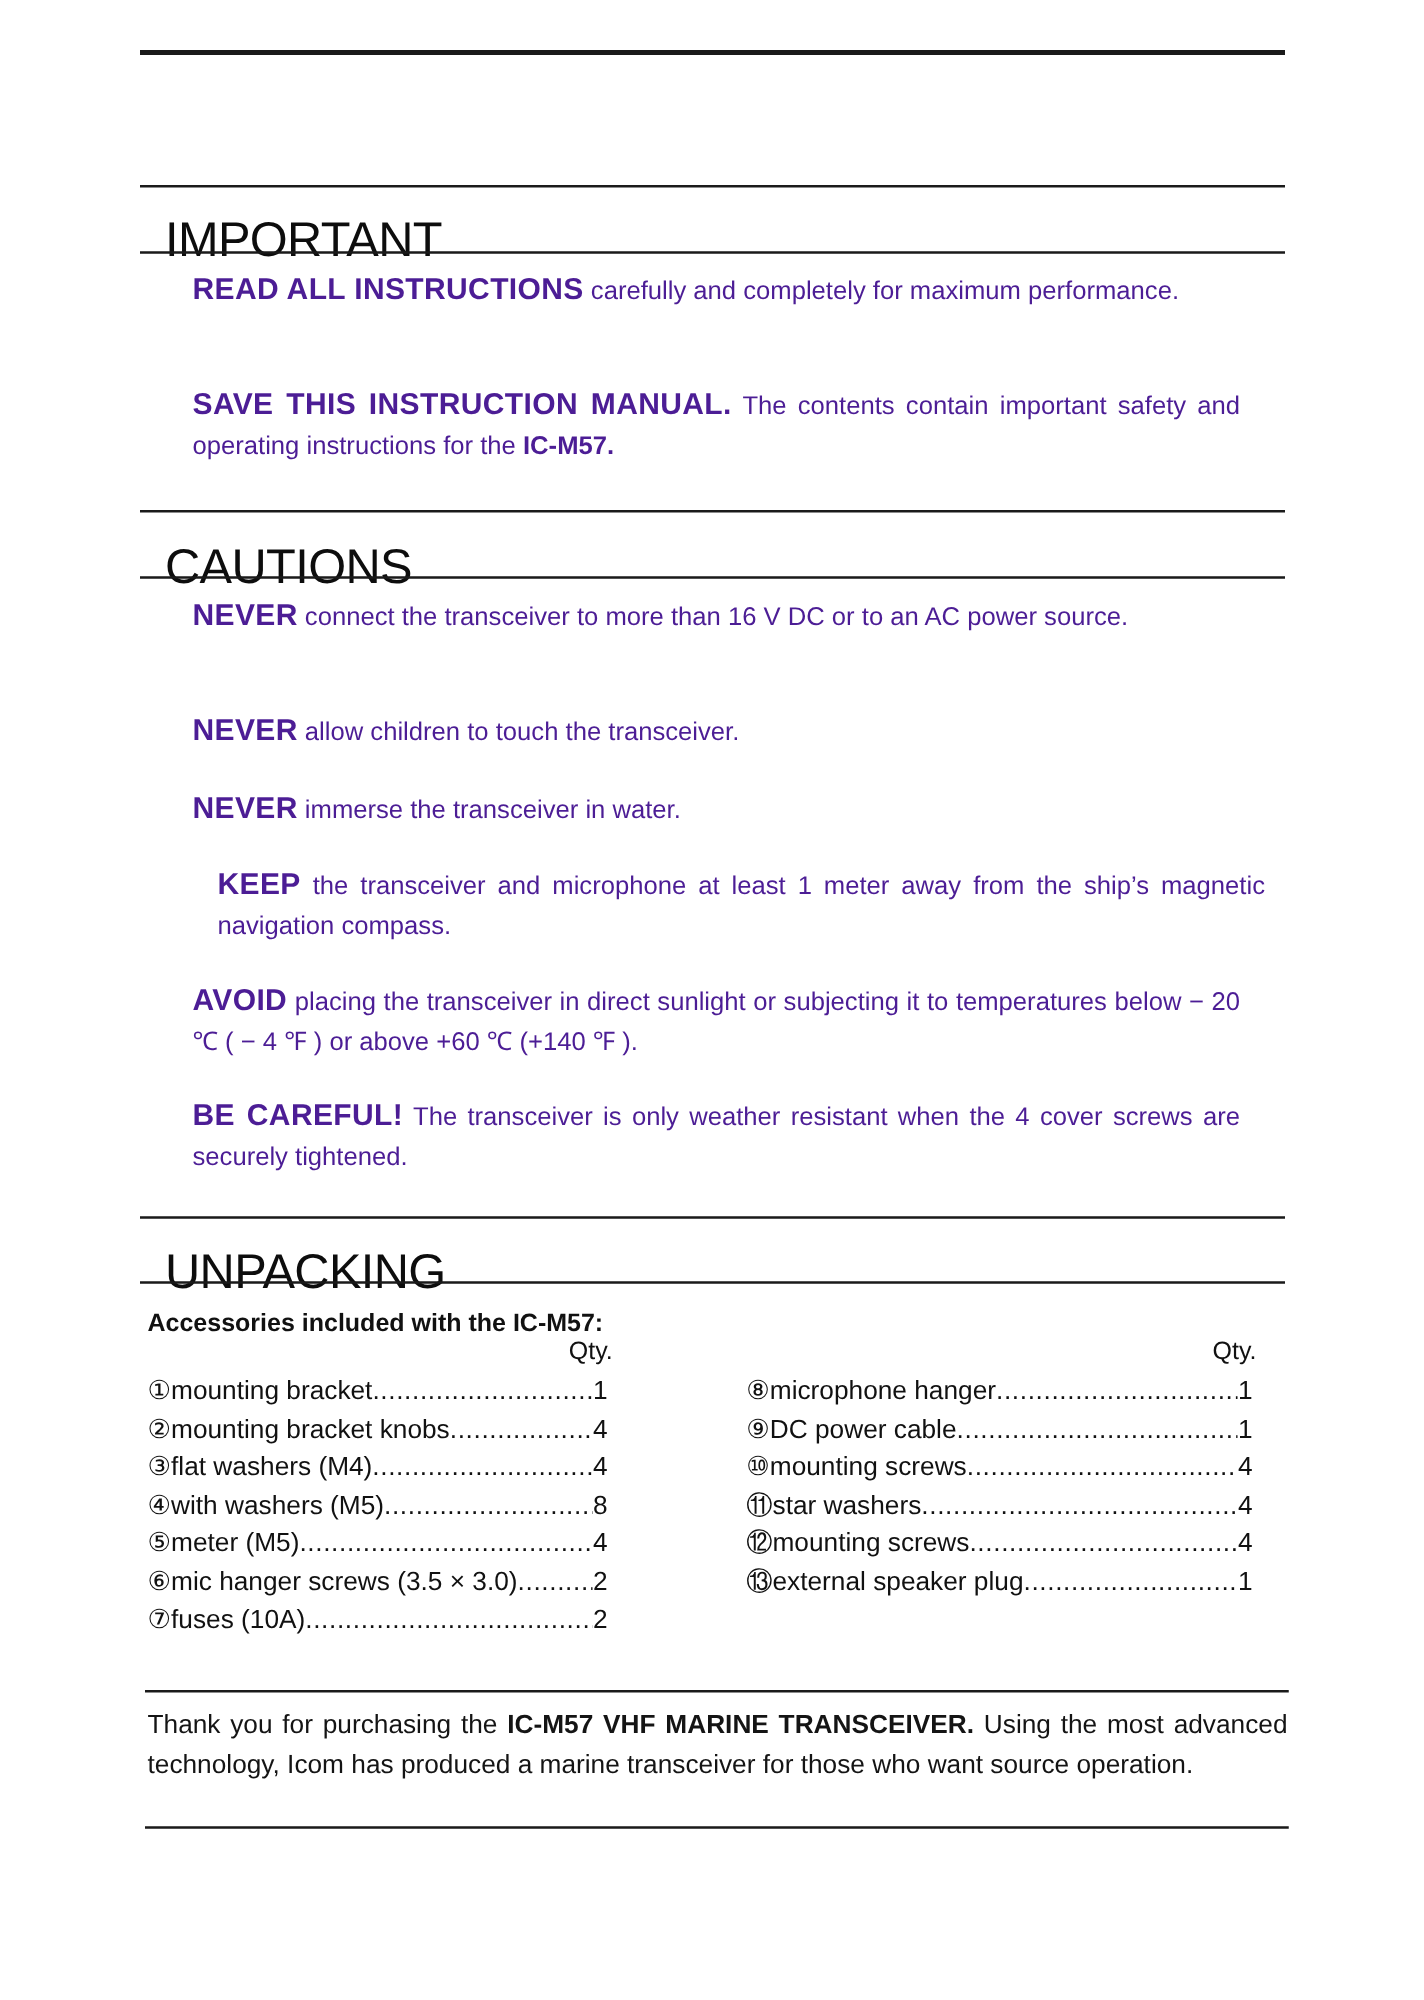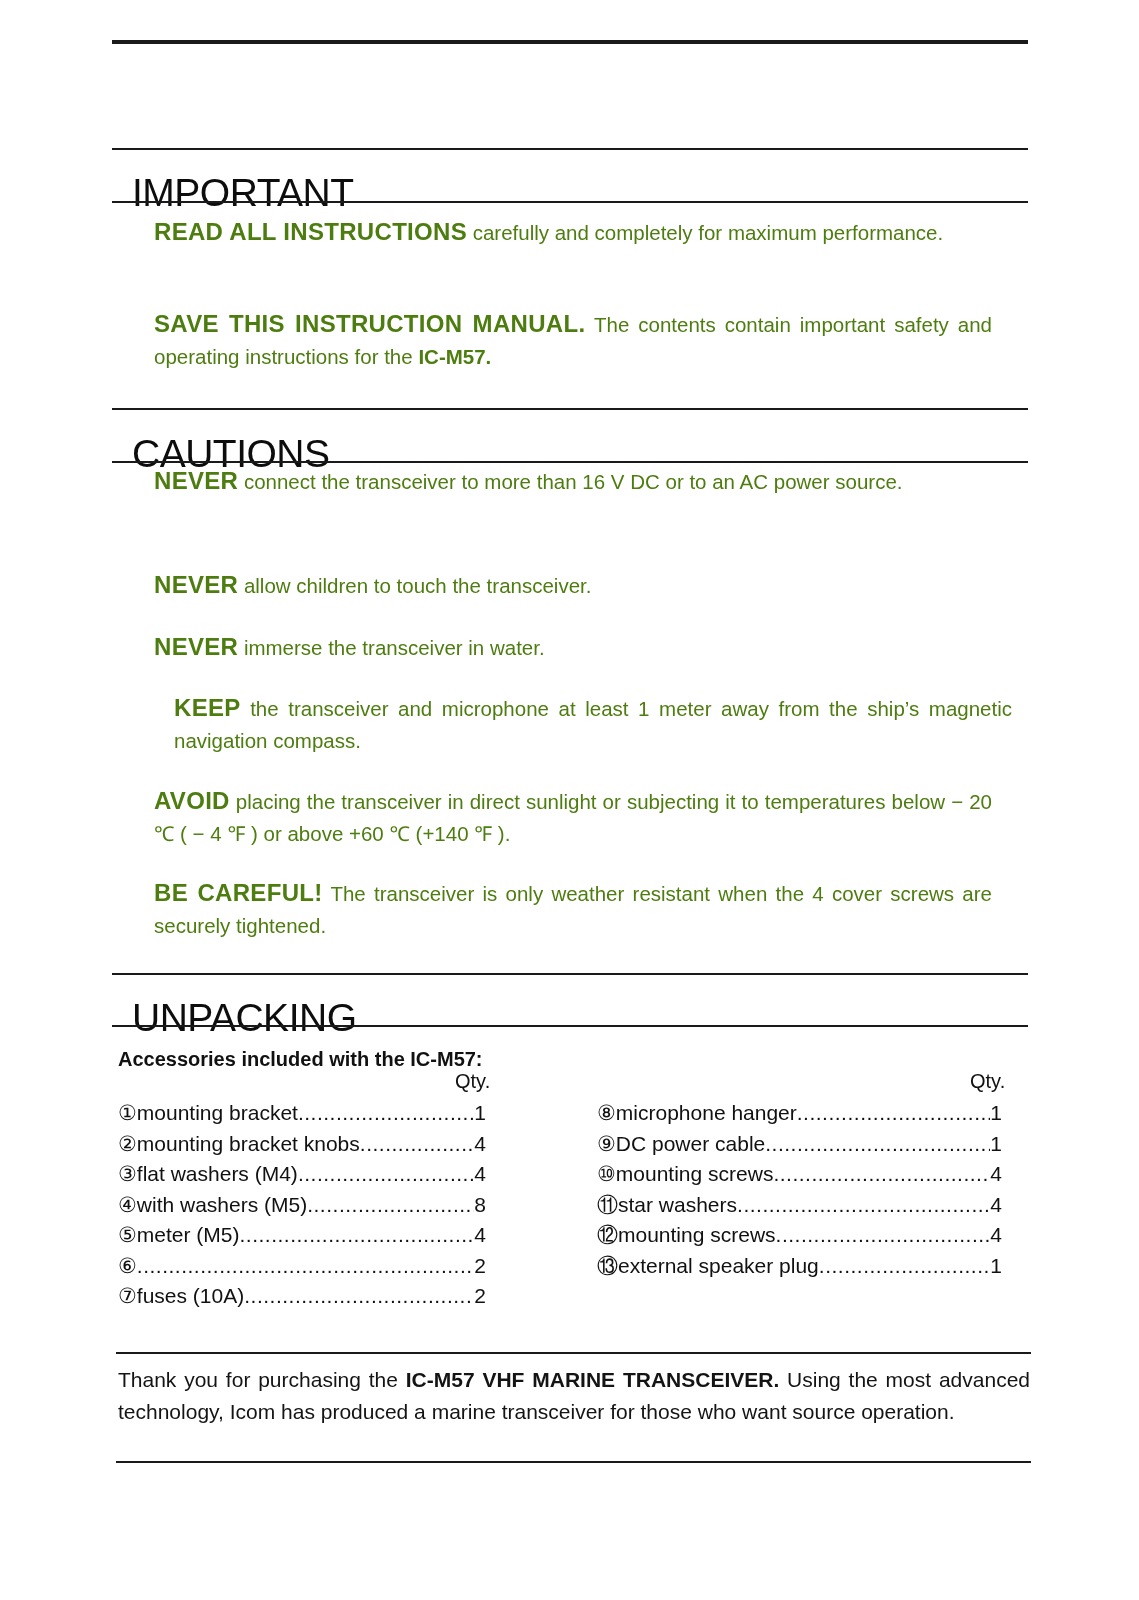--- a/index.html
+++ b/index.html
@@ -9,21 +9,21 @@
   }
   .rule { position: absolute; left: 112px; right: 111px; background: #1a1a1a; }
   .rule.thick { height: 4px; }
   .rule.thin { height: 2px; }
   .section-title {
     position: absolute; left: 116px; font-size: 39px; font-weight: normal;
     letter-spacing: -0.5px; line-height: 1; color: #0d0d0d; margin: 16px;
   }
   .para {
     position: absolute; left: 154px; width: 838px; font-size: 20.5px; line-height: 32px;
-    text-align: justify; margin: 0; color: #4d7c0f;
+    text-align: justify; margin: 0; color: #4c1d95;
   }
   .para .lead { font-weight: bold; font-size: 24px; letter-spacing: 0.3px; }
   .para b { font-weight: bold; }
   .acc-head {
     position: absolute; left: 118px; top: 1048px; font-size: 20px; font-weight: bold; color: #111;
   }
   .qty-head { position: absolute; font-size: 20px; font-weight: normal; top: 1070px; }
   .list { position: absolute; margin: 0; padding: 0; list-style: none; font-size: 21px; line-height: 30.5px; }
   .list li { display: flex; white-space: nowrap; }
   .list .num { width: 28px; display: inline-block; }
@@ -49,21 +49,21 @@
   <span class="lead">READ ALL INSTRUCTIONS</span><span> carefully and completely for maximum performance.</span>
 </p>
 <p class="para" style="top:308px;">
   <span class="lead">SAVE THIS INSTRUCTION MANUAL.</span><span>  The contents contain important safety and operating instructions for the </span><b>IC-M57.</b>
 </p>
 
 <div class="rule thin" style="top:408px;"></div>
 <h1 class="section-title" style="top:418px;">CAUTIONS</h1>
 <div class="rule thin" style="top:461px;"></div>
 
-<p class="para" style="top:465px;">
+<p class="para" style="top:477px;">
   <span class="lead">NEVER</span><span> connect the transceiver to more than 16 V DC or to an AC power source.</span>
 </p>
 <p class="para" style="top:569px;">
   <span class="lead">NEVER</span><span>  allow children  to touch the transceiver.</span>
 </p>
 <p class="para" style="top:631px;">
   <span class="lead">NEVER</span><span>  immerse the transceiver in water.</span>
 </p>
 <p class="para" style="top:692px;margin-left:20px;">
   <span class="lead">KEEP</span><span> the transceiver and microphone at least 1 meter away from the ship’s magnetic navigation compass.</span>
@@ -109,20 +109,21 @@
       <span class="q">8</span>
     </li>
   <li>
       <span class="num">⑤</span>
       <span class="label">meter (M5)</span>
       <span class="dots"></span>
       <span class="q">4</span>
     </li>
   <li>
       <span class="num">⑥</span>
+      <span class="label">mic hanger screws (3.5 × 3.0)</span>
       <span class="dots"></span>
       <span class="q">2</span>
     </li>
   <li>
       <span class="num">⑦</span>
       <span class="label">fuses (10A)</span>
       <span class="dots"></span>
       <span class="q">2</span>
     </li>
 </ul>

